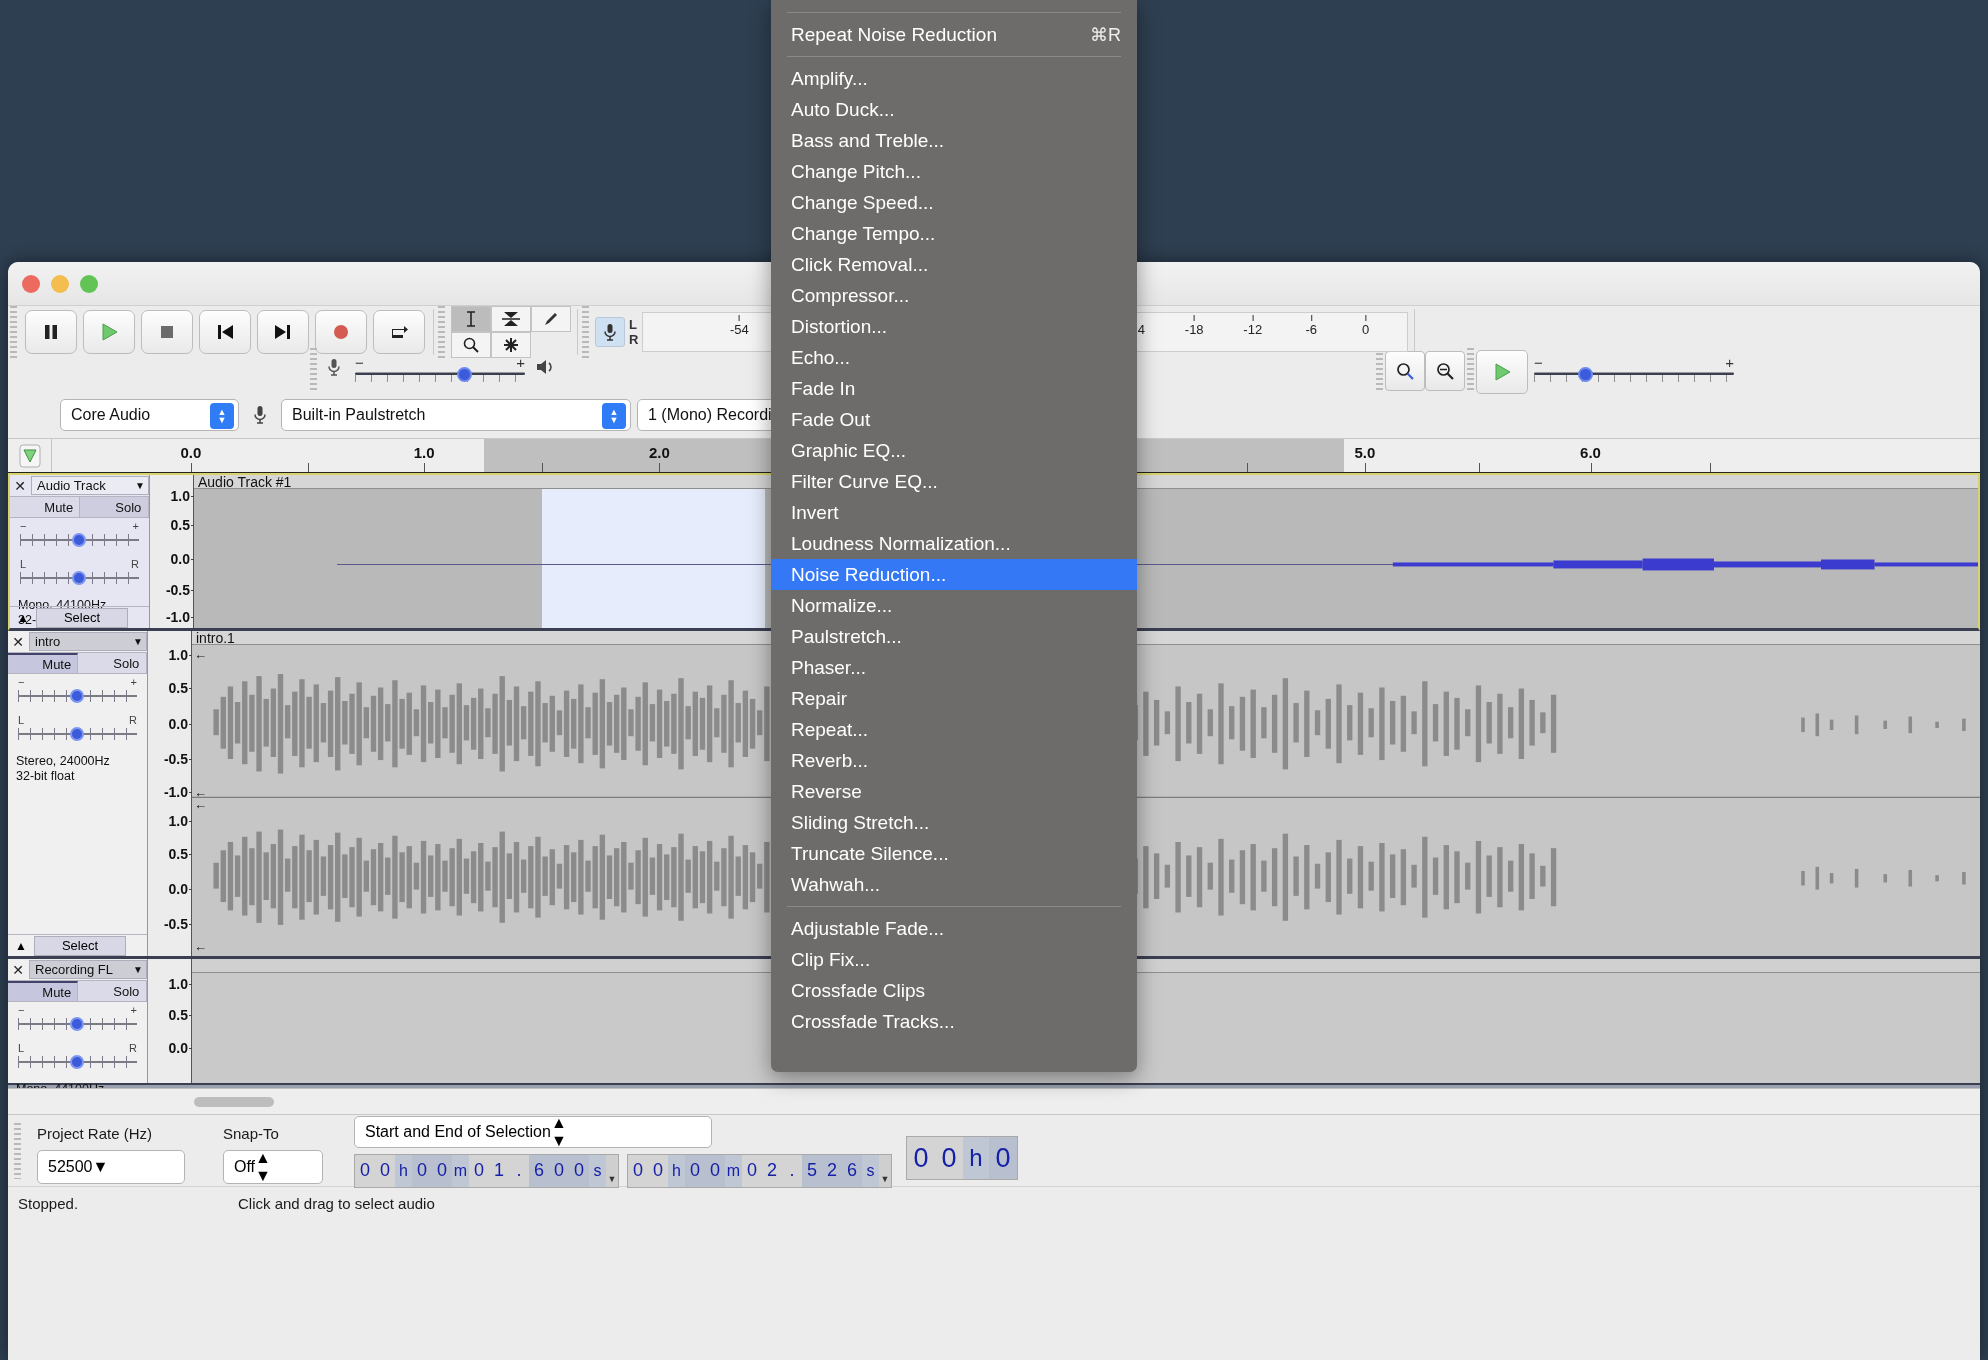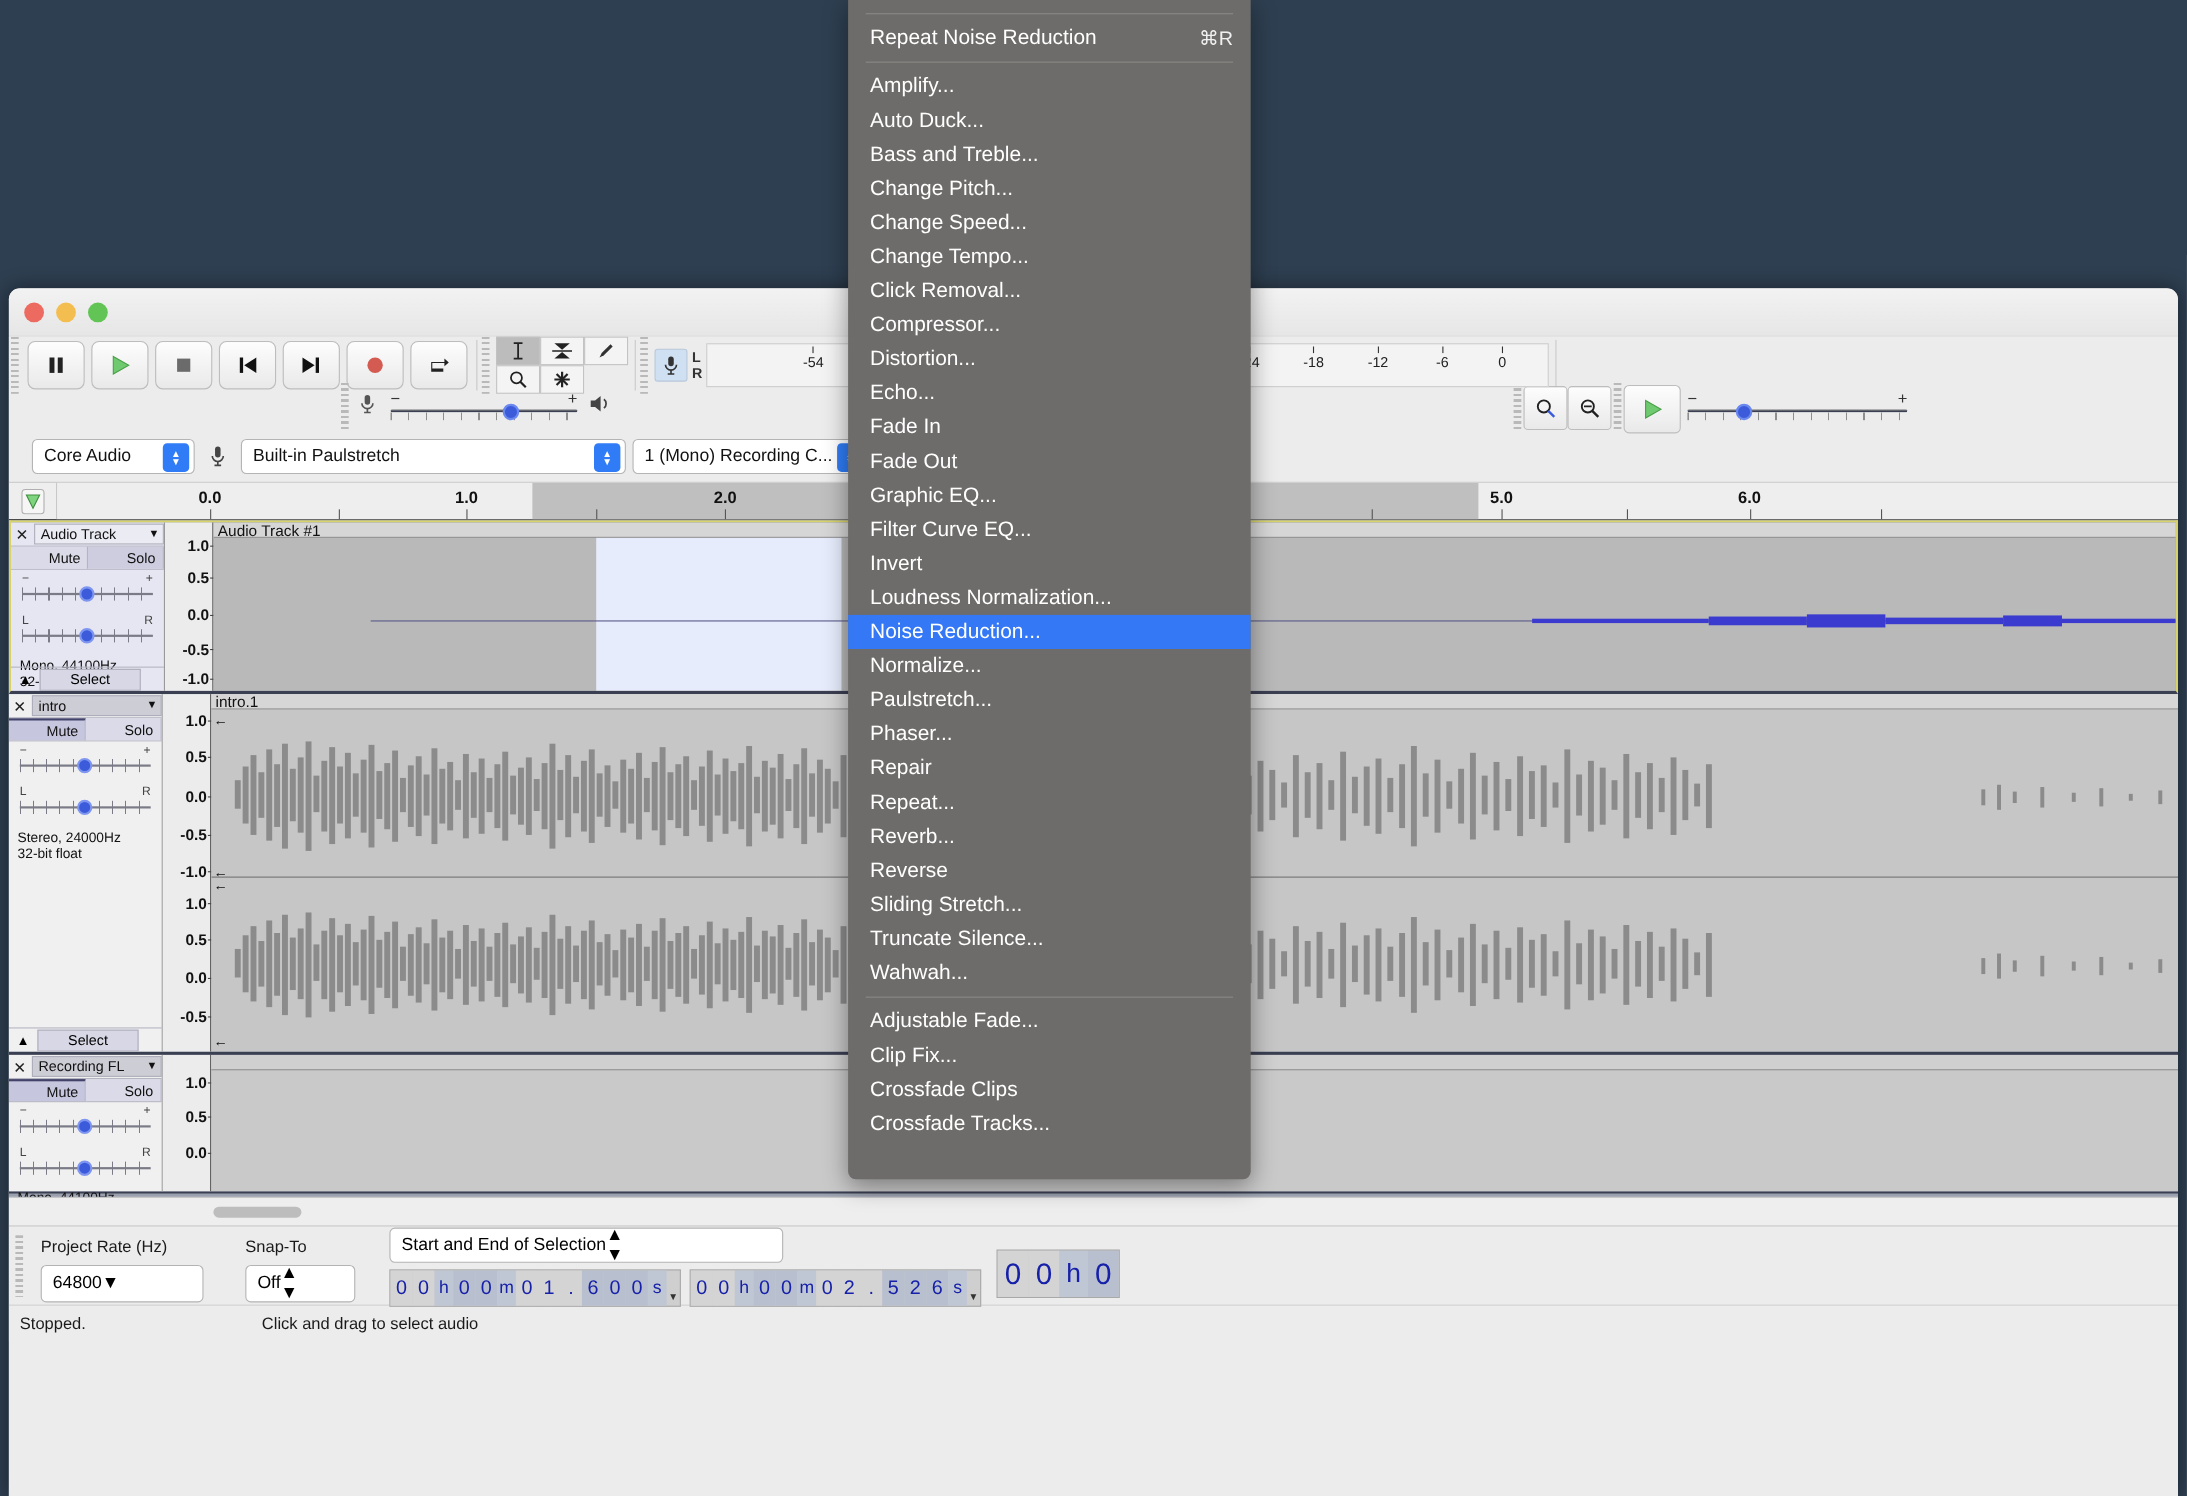--- a/index.html
+++ b/index.html
@@ -355,21 +355,21 @@
           <div class="track"></div>
             <div class="ticks"></div>
           <div class="knob" style="left:22%;"></div>
         </div>
       </div>
       <div style="width:240px;"></div>
     </div>
 
     <div class="devrow">
       <div class="grip"></div>
-      <div class="combo" style="width:148px;">
+      <div class="combo" style="width:179px;margin-left:31px;">
         <span>Core Audio</span>
         <span class="stepper">▲<br>▼</span>
       </div>
       <div class="mic-btn plain">
         <svg width="14" height="22" viewBox="0 0 14 22">
             <rect x="4.5" y="2" width="5" height="10" rx="2.5" fill="#444"></rect>
             <path d="M2 10.5 a5 5 0 0 0 10 0" fill="none" stroke="#444" stroke-width="1.5"></path>
             <line x1="7" y1="15.5" x2="7" y2="19" stroke="#444" stroke-width="1.5"></line>
             <line x1="4" y1="19" x2="10" y2="19" stroke="#444" stroke-width="1.5"></line>
           </svg>
@@ -936,21 +936,21 @@
 
   <div id="hscroll">
     <div class="thumb"></div>
   </div>
 
   <div id="selbar">
     <div class="grip" style="height:56px;"></div>
     <div class="selcol" style="margin-left:14px;width:150px;">
       <div class="sellabel">Project Rate (Hz)</div>
       <div class="nfield" style="width:148px;">
-        <span>64800</span>
+        <span>52500</span>
         <span class="caretbox">▼</span>
       </div>
     </div>
     <div class="selcol" style="margin-left:36px;width:125px;">
       <div class="sellabel">Snap-To</div>
       <div class="nfield" style="width:100px;">
         <span>Off</span>
         <span class="stepper">▲<br>▼</span>
       </div>
     </div>

